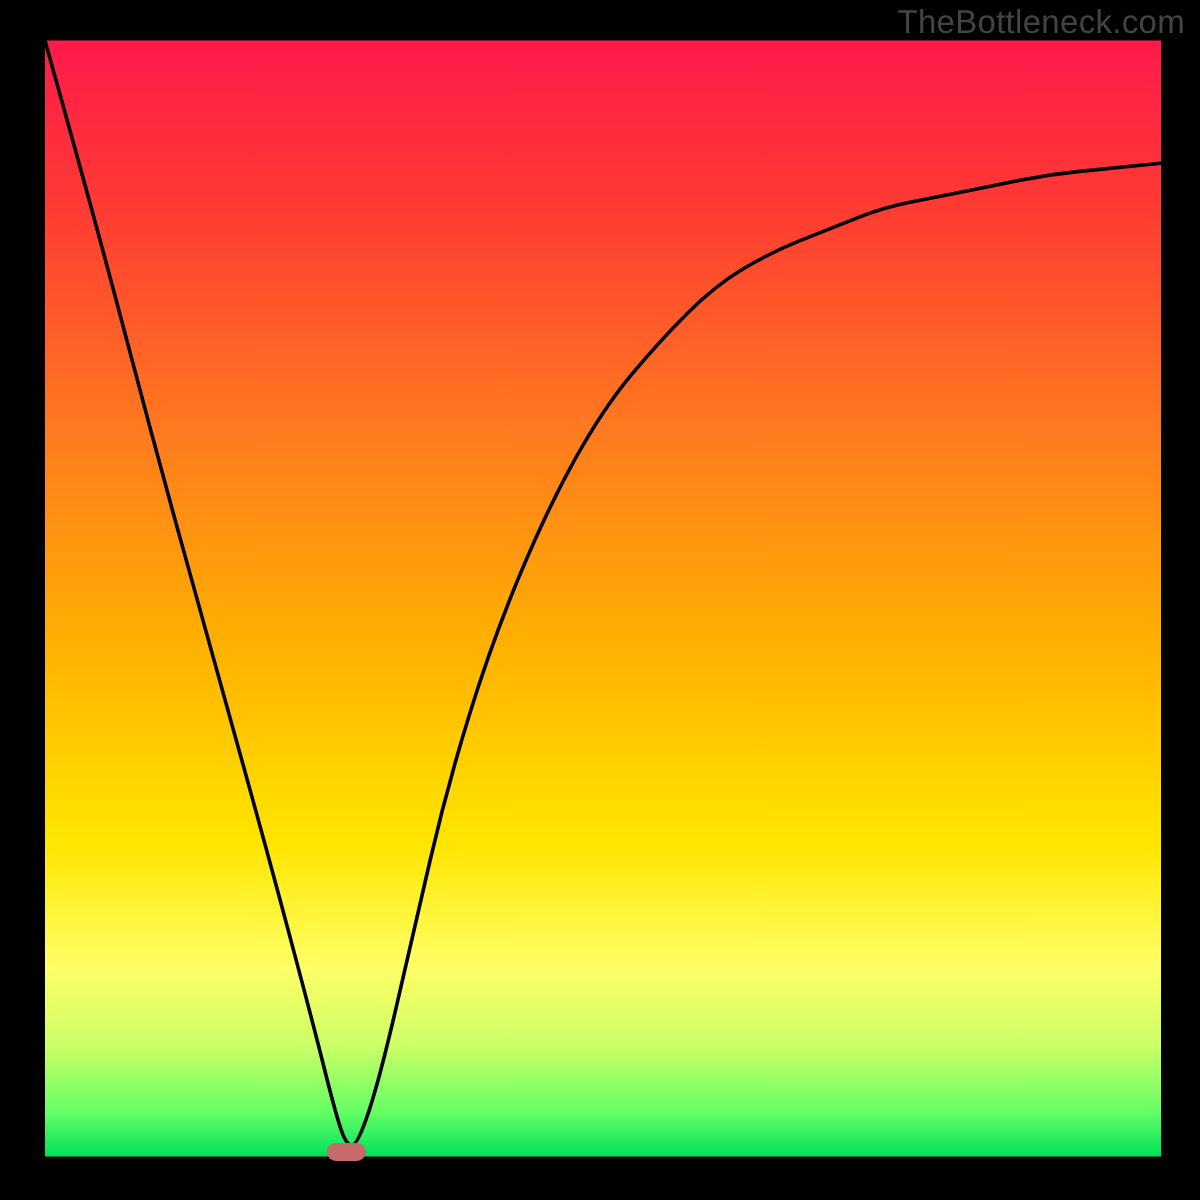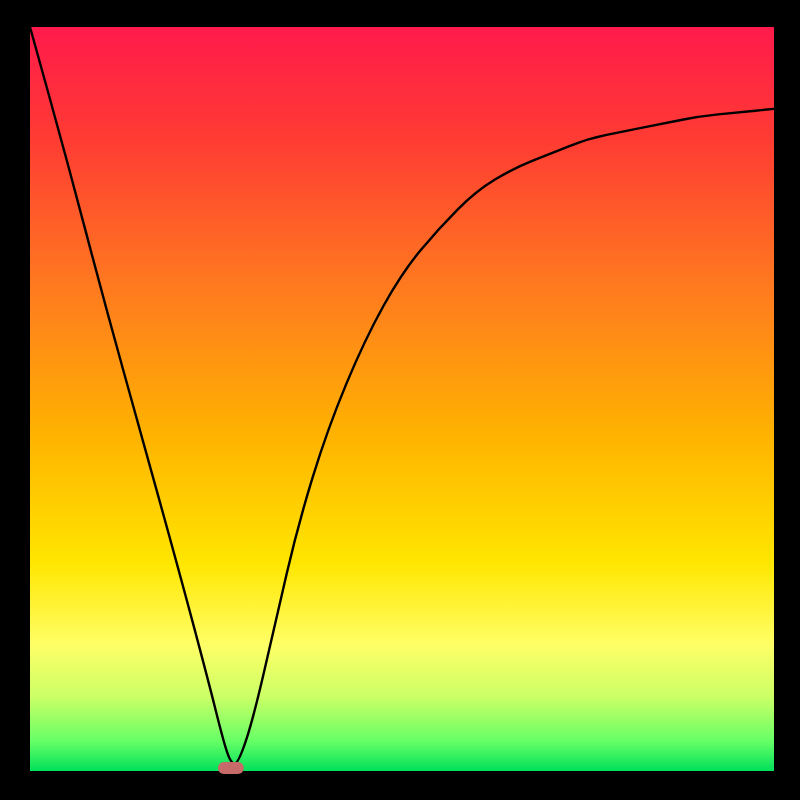--- a/index.html
+++ b/index.html
@@ -27,20 +27,21 @@
     z-index: 60;
   }
   svg {
     display: block;
   }
 </style>
 </head>
 <body>
 
 <div class="frame">
+  <div class="watermark">TheBottleneck.com</div>
 
   <svg id="chart-svg" width="800" height="800" viewBox="0 0 800 800">
     <defs>
       <linearGradient id="bg-grad" x1="0" y1="0" x2="0" y2="1">
           <stop offset="0%" stop-color="#ff1a4b"></stop>
           <stop offset="15%" stop-color="#ff3b33"></stop>
           <stop offset="35%" stop-color="#ff7a1f"></stop>
           <stop offset="55.00000000000001%" stop-color="#ffb300"></stop>
           <stop offset="72%" stop-color="#ffe600"></stop>
           <stop offset="83%" stop-color="#ffff66"></stop>

